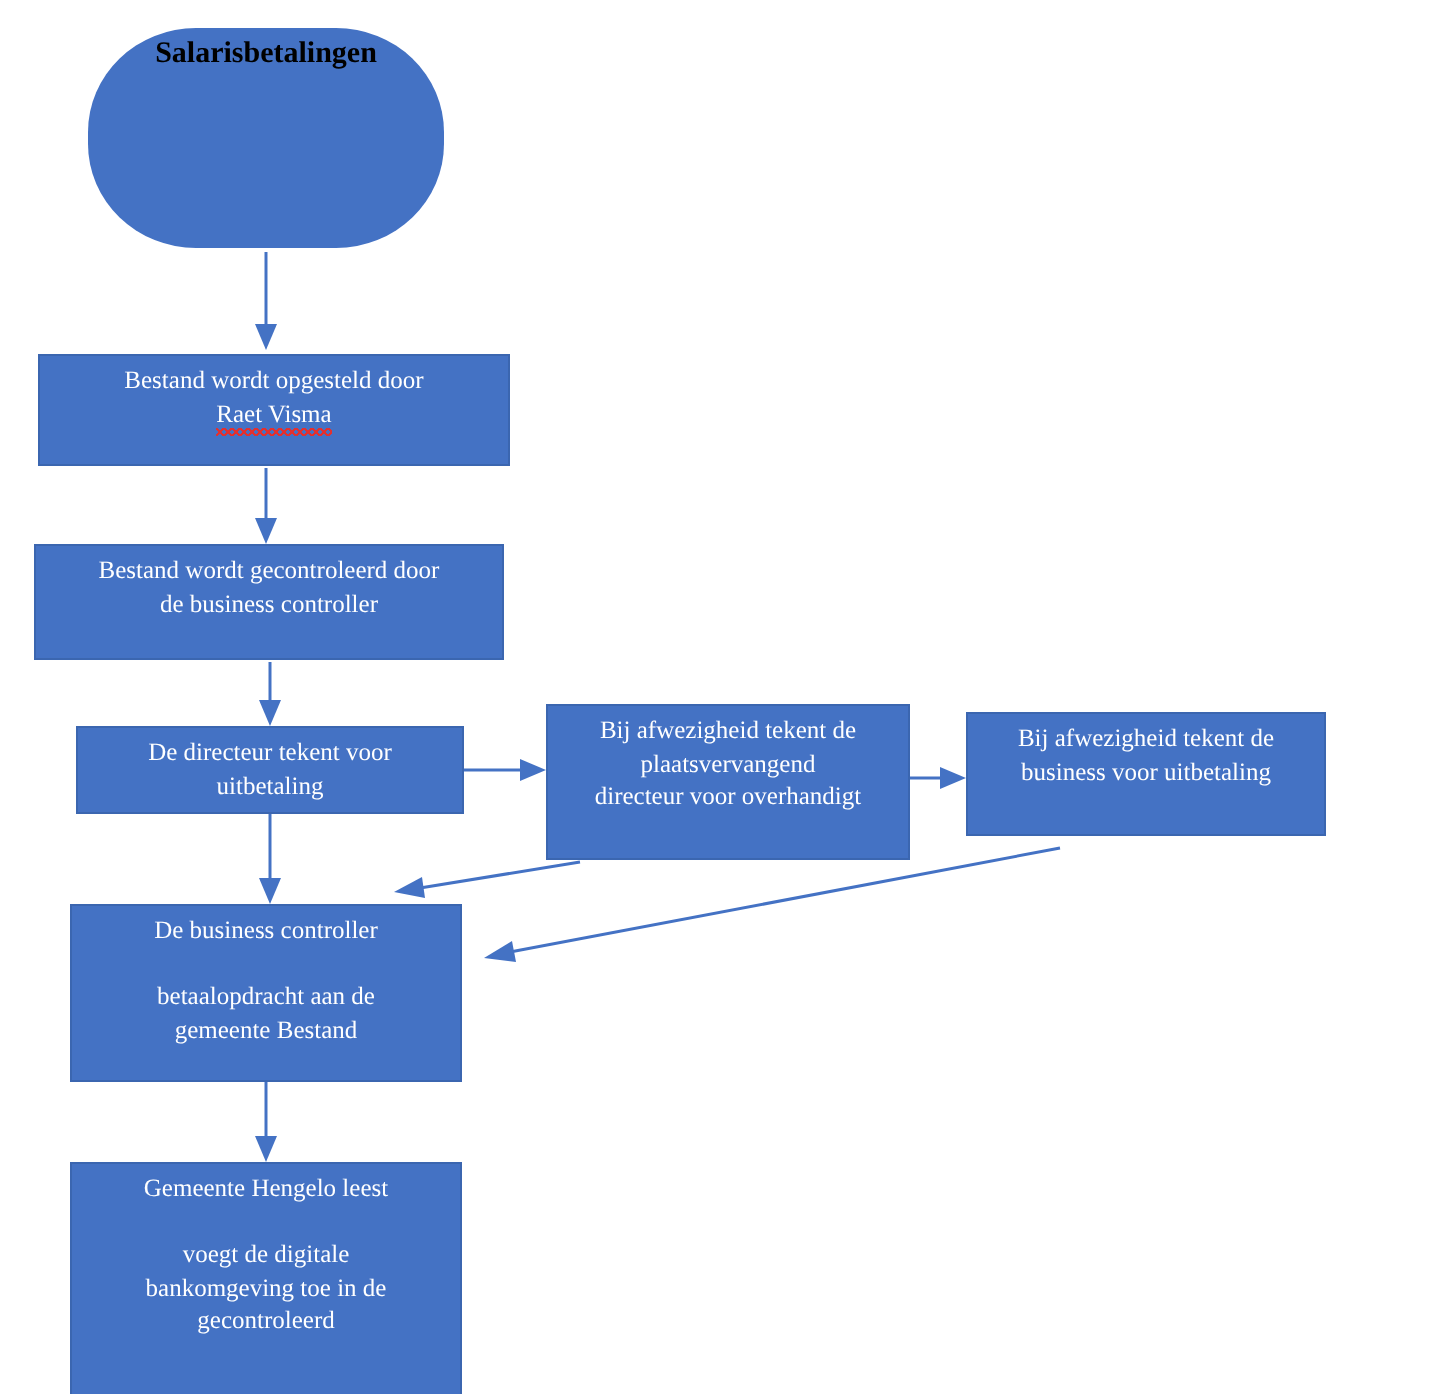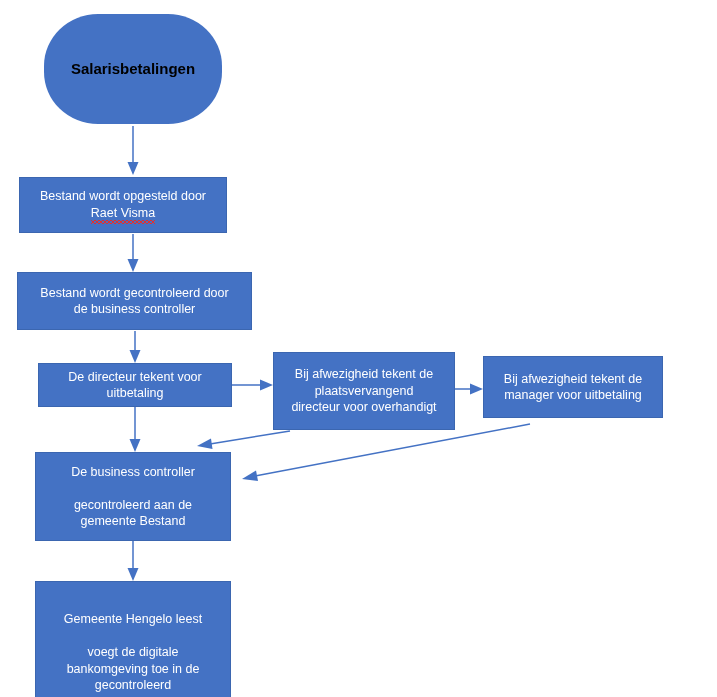--- a/index.html
+++ b/index.html
@@ -12,27 +12,28 @@
   #canvas{position:relative;width:717px;height:697px;}
 
   
   .node{
     position:absolute;
     box-sizing:border-box;
     background:var(--fill,#4472C4);
     border:1px solid #3b66b0;
     color:#ffffff;
     display:flex;
-    align-items:center;
+    align-items:flex-start;
     justify-content:center;
     text-align:center;
     line-height:1.32;
     font-size:12.5px;
     padding:4px 6px;
     overflow:hidden;
+    font-family:Liberation Serif, serif;
   }
   .node .txt{display:block;width:100%;}
 
   .terminator{
     border:none;
     border-radius:54px/52px;
     color:#000000;
     font-weight:bold;
     font-size:15px;
   }
@@ -111,21 +112,21 @@
     <g>
       <line class="wire" x1="133" y1="541" x2="133" y2="570"></line>
       <polygon class="head" points="133,581 127.5,568 138.5,568"></polygon>
     </g>
   </svg>
 
   <div class="node terminator" style="left:44px;top:14px;width:178px;height:110px;">
     <span class="txt">Salarisbetalingen</span>
   </div>
 
-  <div class="node" style="left:19px;top:177px;width:208px;height:56px;">
+  <div class="node" style="left:19px;top:177px;width:236px;height:56px;">
     <span class="txt">
       <span>Bestand wordt opgesteld door</span><br>
       <span class="squiggle">Raet Visma</span>
     </span>
   </div>
 
   <div class="node" style="left:38px;top:363px;width:194px;height:44px;">
     <span class="txt">
       <span>De directeur tekent voor</span><br>
       <span>uitbetaling</span>
@@ -143,29 +144,29 @@
     <span class="txt">
       <span>Bij afwezigheid tekent de</span><br>
       <span>plaatsvervangend</span><br>
       <span>directeur voor overhandigt</span>
     </span>
   </div>
 
   <div class="node" style="left:483px;top:356px;width:180px;height:62px;">
     <span class="txt">
       <span>Bij afwezigheid tekent de</span><br>
-      <span>manager voor uitbetaling</span>
+      <span>business voor uitbetaling</span>
     </span>
   </div>
 
   <div class="node" style="left:35px;top:452px;width:196px;height:89px;">
     <span class="txt">
       <span>De business controller</span><br>
       <br>
-      <span>gecontroleerd aan de</span><br>
+      <span>betaalopdracht aan de</span><br>
       <span>gemeente Bestand</span>
     </span>
   </div>
 
   <div class="node" style="left:35px;top:581px;width:196px;height:143px;">
     <span class="txt">
       <span>Gemeente Hengelo leest</span><br>
       <br>
       <span>voegt de digitale</span><br>
       <span>bankomgeving toe in de</span><br>

